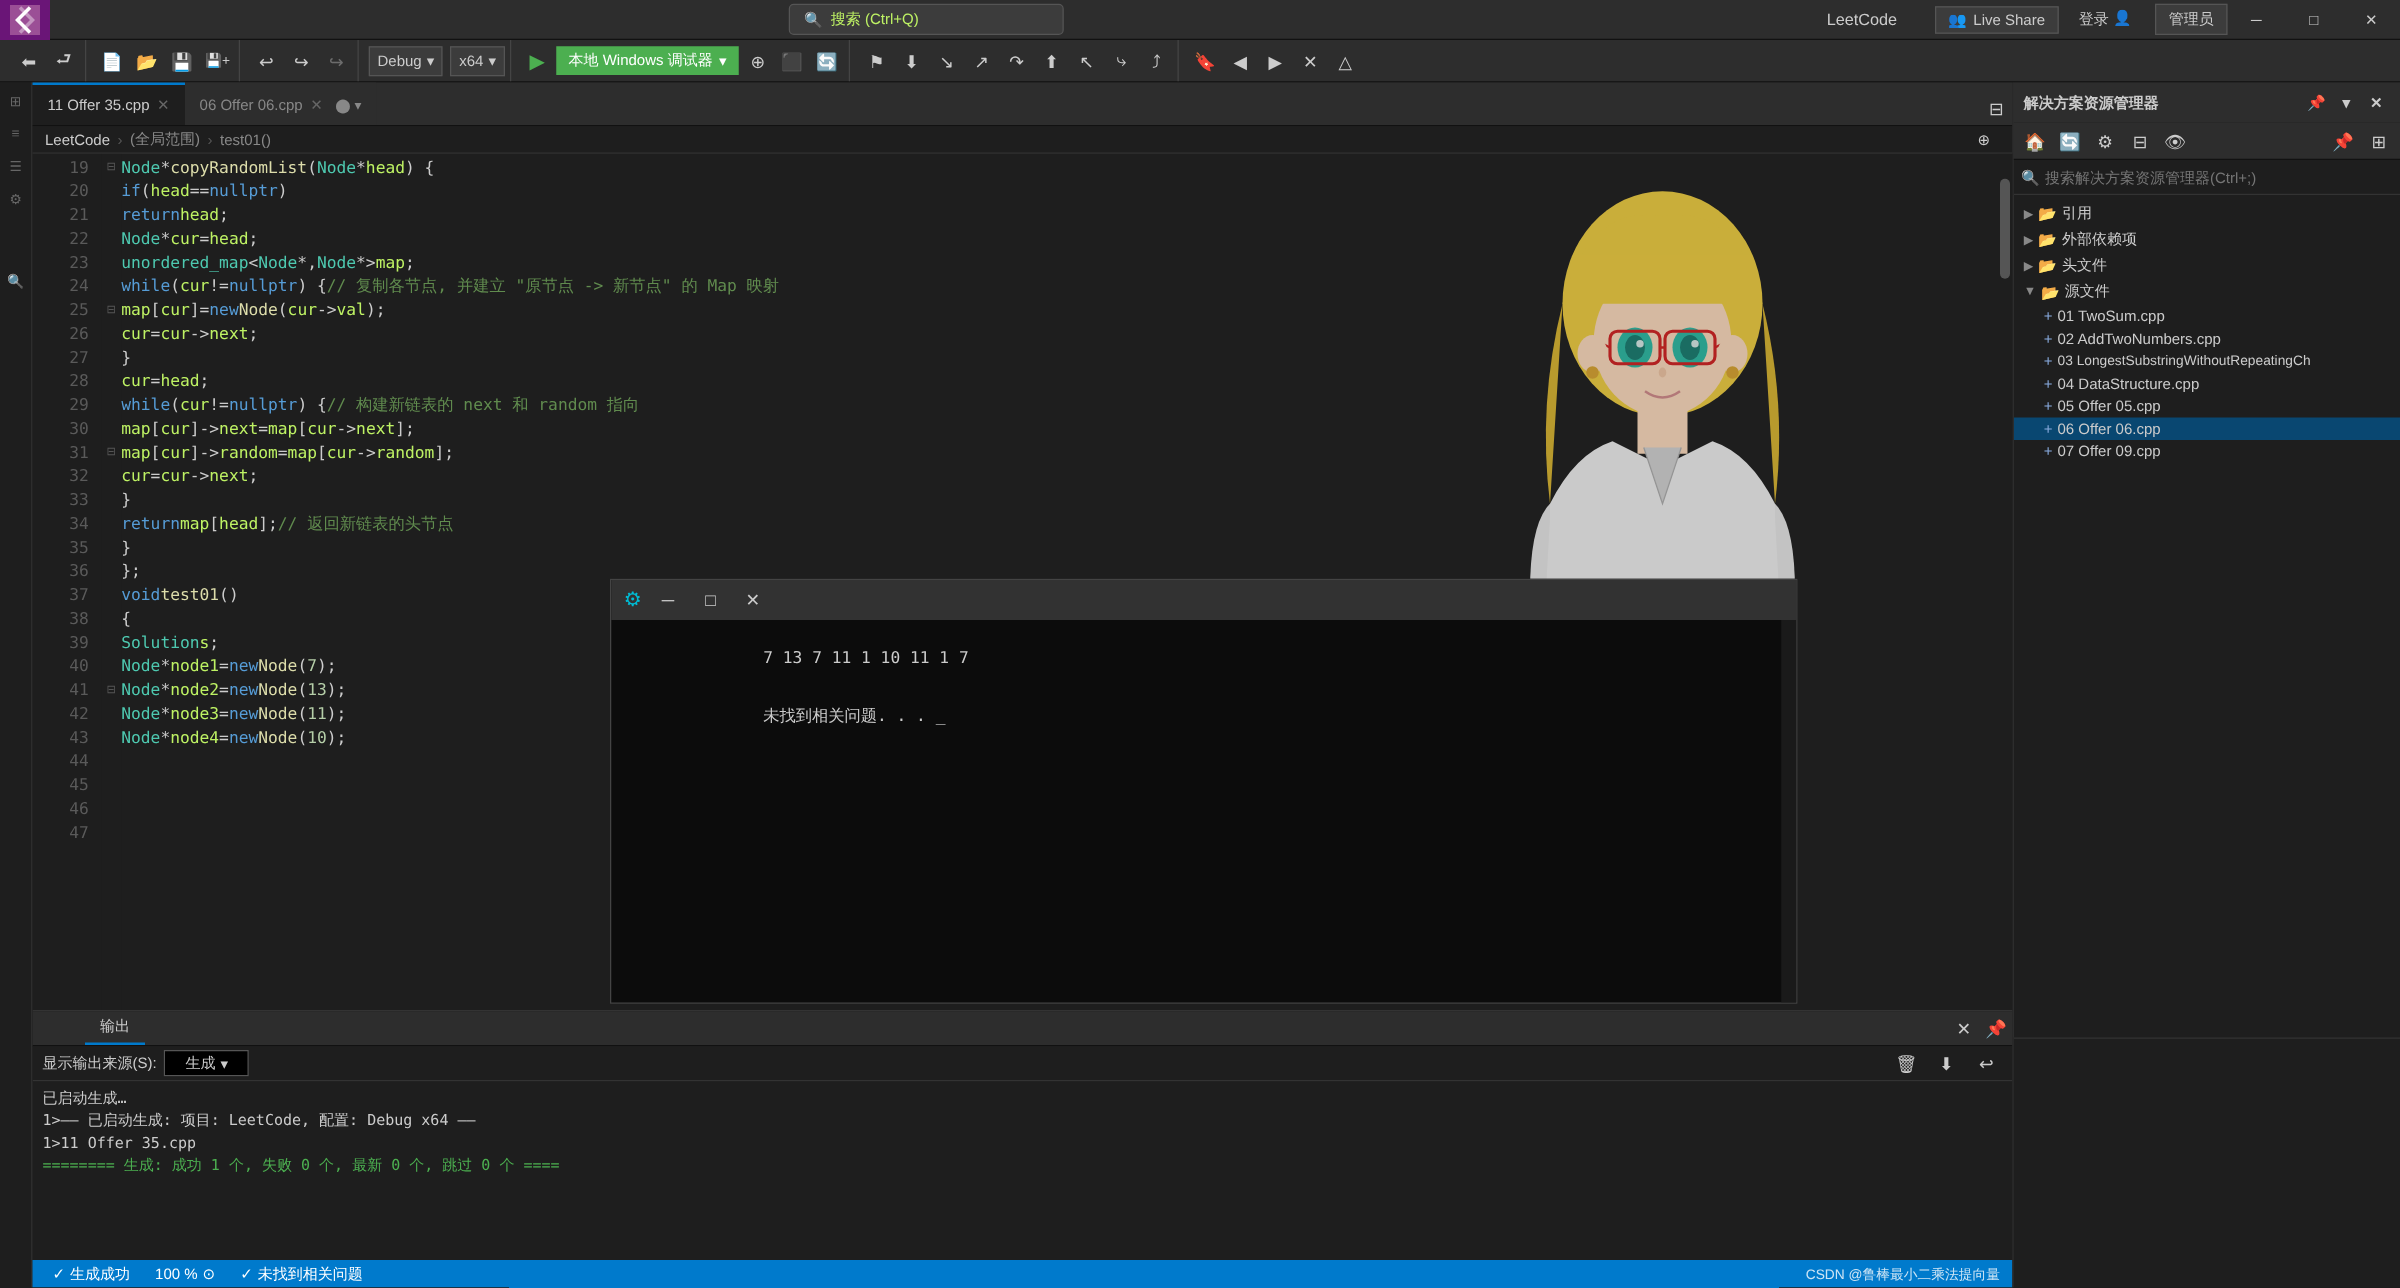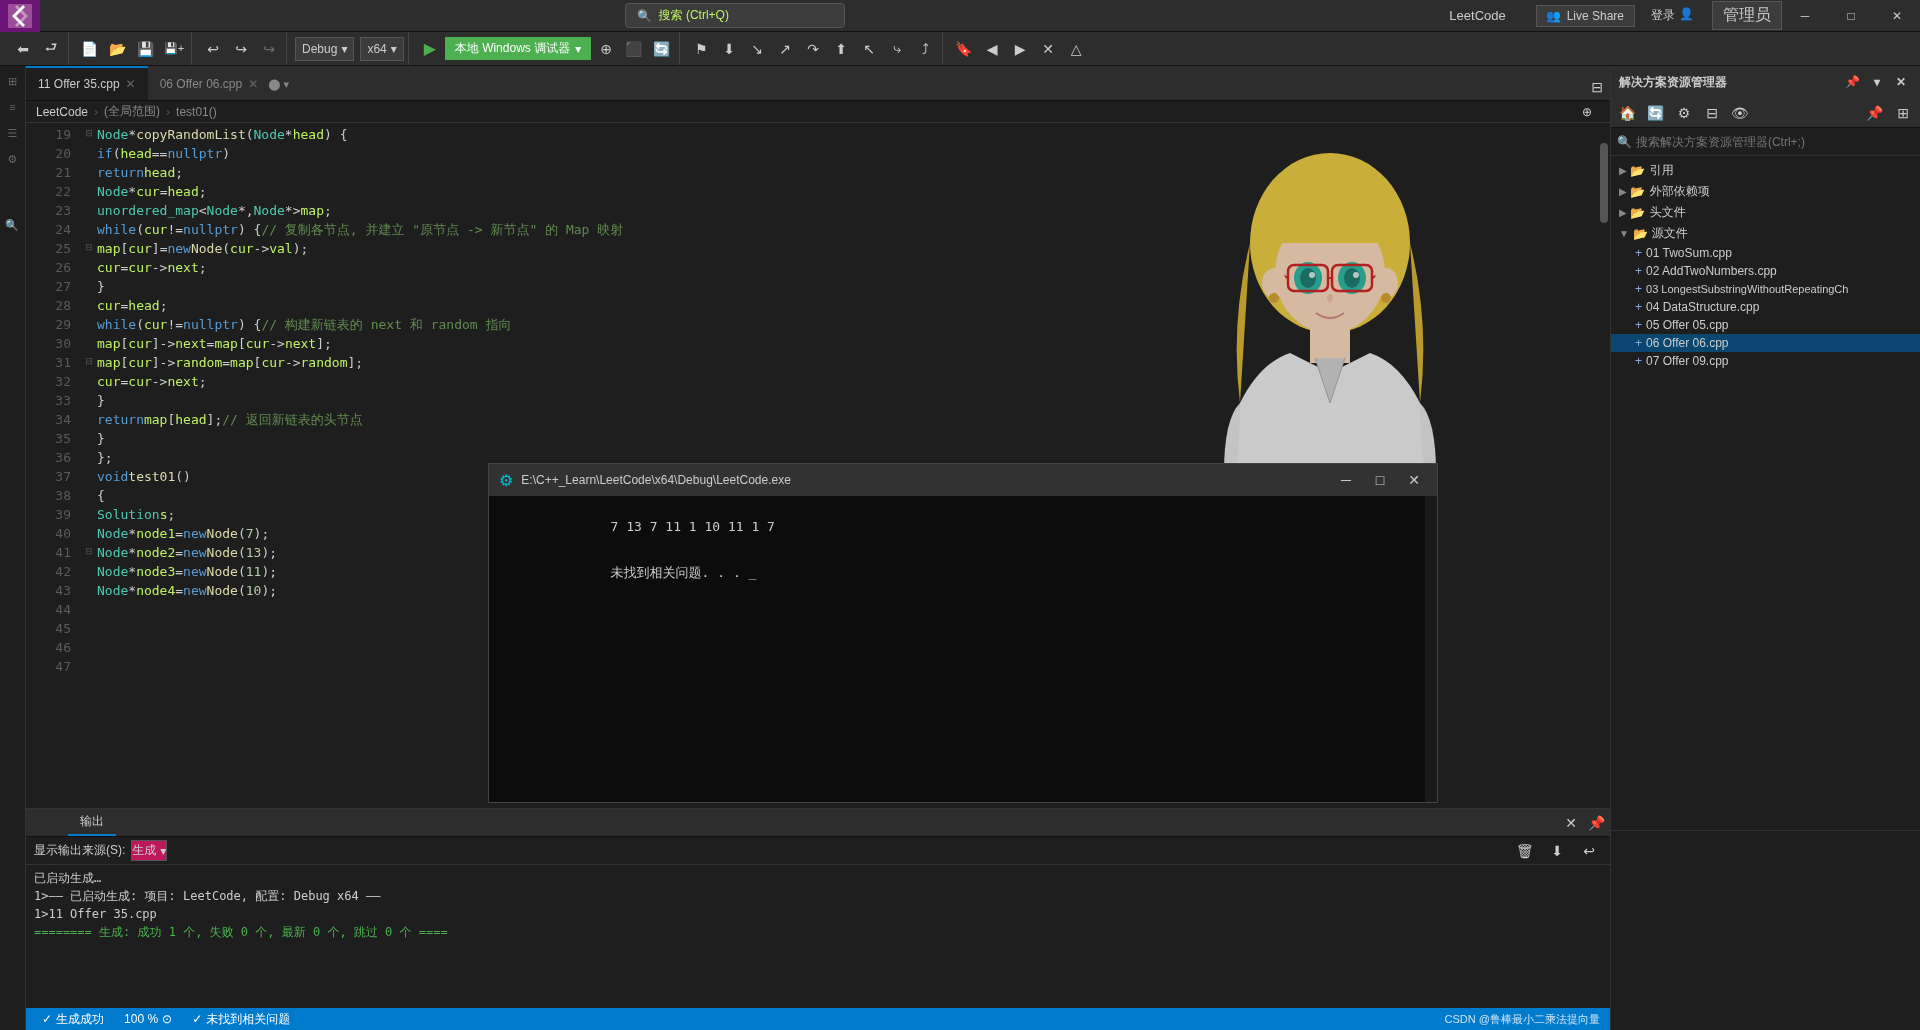--- a/index.html
+++ b/index.html
@@ -107,21 +107,21 @@
       display: flex;
       align-items: center;
       gap: 5px;
       cursor: pointer;
     }
     .admin-btn {
       background: #3c3c3c;
       border: 1px solid #555;
       color: #cccccc;
       padding: 3px 10px;
-      font-size: 16px;
+      font-size: 12px;
       cursor: pointer;
     }
     
     
     #toolbar {
       height: 34px;
       background: #2d2d2d;
       display: flex;
       align-items: center;
       gap: 4px;
@@ -821,21 +821,20 @@
           </svg>
         </div>
 
         <div class="v-scrollbar">
           <div class="v-scrollbar-thumb"></div>
         </div>
 
         <div id="console-popup">
           <div class="console-titlebar">
             <span class="console-icon">⚙</span>
-            <span class="console-title">E:\C++_Learn\LeetCode\x64\Debug\LeetCode.exe</span>
             <div class="console-win-btn">─</div>
             <div class="console-win-btn">□</div>
             <div class="console-win-btn">✕</div>
           </div>
           <div style="display:flex; flex:1; overflow:hidden;">
             <div class="console-content">
               <span>7 13 7 11 1 10 11 1 7</span>
               <br>
               <span>未找到相关问题. . . _</span>
             </div>
@@ -847,21 +846,21 @@
 
       <div id="output-panel">
         <div class="panel-tabs">
           <div class="panel-tab active">输出</div>
           <div style="flex:1;"></div>
           <div class="tb-btn">✕</div>
           <div class="tb-btn">📌</div>
         </div>
         <div class="panel-toolbar">
           <span>显示输出来源(S):</span>
-          <div style="background:#be185d; border:1px solid #555; padding:1px 0; display:flex; align-items:center; gap:4px; cursor:pointer;">
+          <div style="background:#000000; border:1px solid #555; padding:1px 16px; display:flex; align-items:center; gap:4px; cursor:pointer;">
             <span>生成</span>
             <span>▾</span>
           </div>
           <div style="flex:1;"></div>
           <div class="tb-btn">🗑</div>
           <div class="tb-btn">⬇</div>
           <div class="tb-btn">↩</div>
         </div>
         <div class="panel-content">
           <span class="output-line">已启动生成…</span>

